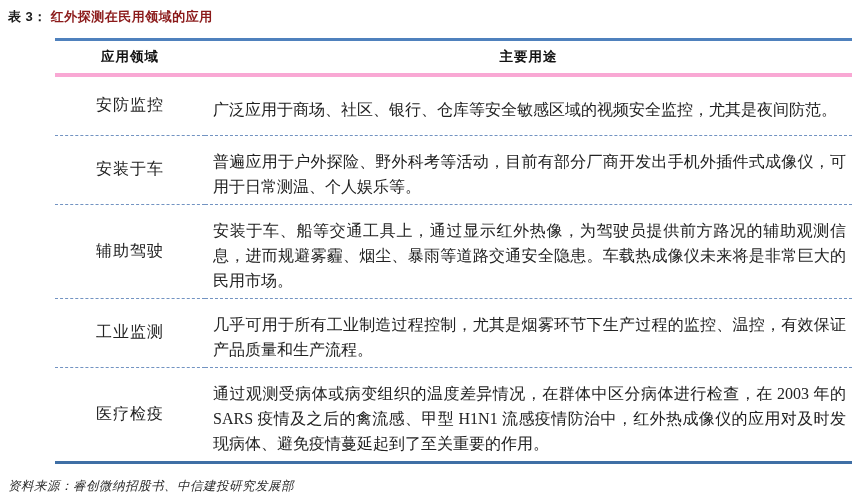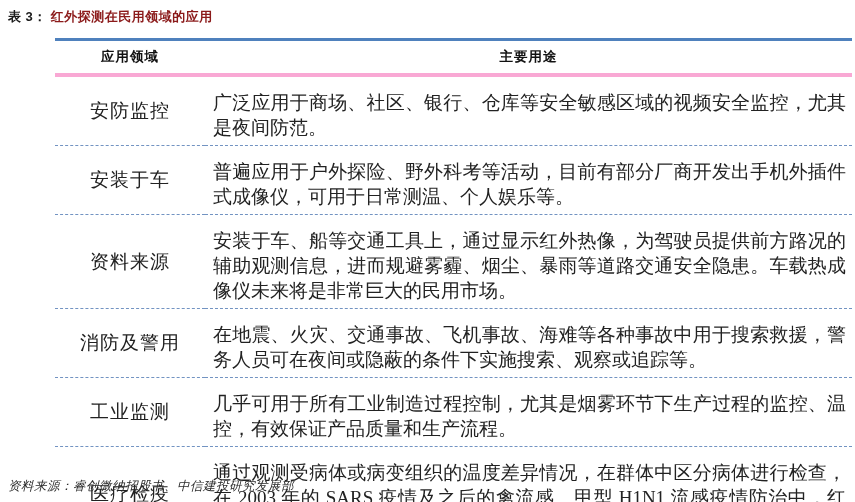--- a/index.html
+++ b/index.html
@@ -36,21 +36,21 @@
     border-bottom:4px solid #f9a8d4;
     font-family:"Liberation Sans", sans-serif;
     font-weight:bold; font-size:13.5px; color:#111;
     text-align:center; padding:7px 0;
     letter-spacing:1px;
   }
 
   tbody tr { border-bottom:1px dashed #7293c2; }
   tbody tr:last-child { border-bottom:3px solid #3f6fa5; }
 
-  td { vertical-align:middle; font-size:19px; color:#222; }
+  td { vertical-align:middle; font-size:16px; color:#222; }
   td.field {
     text-align:center;
     letter-spacing:1px;
     padding:4px 2px;
   }
   td.usage {
     text-align:justify;
     line-height:25px;
     padding:13px 6px 5px 8px;
   }
@@ -92,26 +92,22 @@
     <tbody>
       <tr class="r1">
         <td class="field">安防监控</td>
         <td class="usage">广泛应用于商场、社区、银行、仓库等安全敏感区域的视频安全监控，尤其是夜间防范。</td>
       </tr>
       <tr class="r2">
         <td class="field">安装于车</td>
         <td class="usage">普遍应用于户外探险、野外科考等活动，目前有部分厂商开发出手机外插件式成像仪，可用于日常测温、个人娱乐等。</td>
       </tr>
       <tr class="r3">
-        <td class="field">资料来源</td>
+        <td class="field">辅助驾驶</td>
         <td class="usage">安装于车、船等交通工具上，通过显示红外热像，为驾驶员提供前方路况的辅助观测信息，进而规避雾霾、烟尘、暴雨等道路交通安全隐患。车载热成像仪未来将是非常巨大的民用市场。</td>
-      </tr>
-      <tr class="r4">
-        <td class="field">消防及警用</td>
-        <td class="usage">在地震、火灾、交通事故、飞机事故、海难等各种事故中用于搜索救援，警务人员可在夜间或隐蔽的条件下实施搜索、观察或追踪等。</td>
       </tr>
       <tr class="r5">
         <td class="field">工业监测</td>
         <td class="usage">几乎可用于所有工业制造过程控制，尤其是烟雾环节下生产过程的监控、温控，有效保证产品质量和生产流程。</td>
       </tr>
       <tr class="r7">
         <td class="field">医疗检疫</td>
         <td class="usage">通过观测受病体或病变组织的温度差异情况，在群体中区分病体进行检查，在 2003 年的 SARS 疫情及之后的禽流感、甲型 H1N1 流感疫情防治中，红外热成像仪的应用对及时发现病体、避免疫情蔓延起到了至关重要的作用。</td>
       </tr>
     </tbody>

